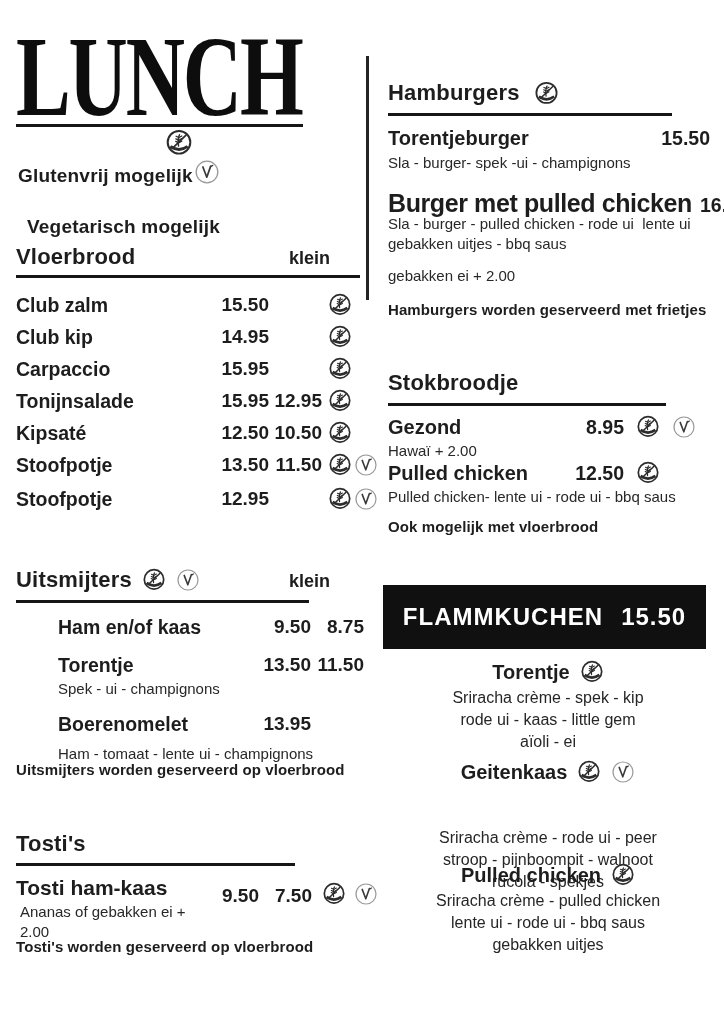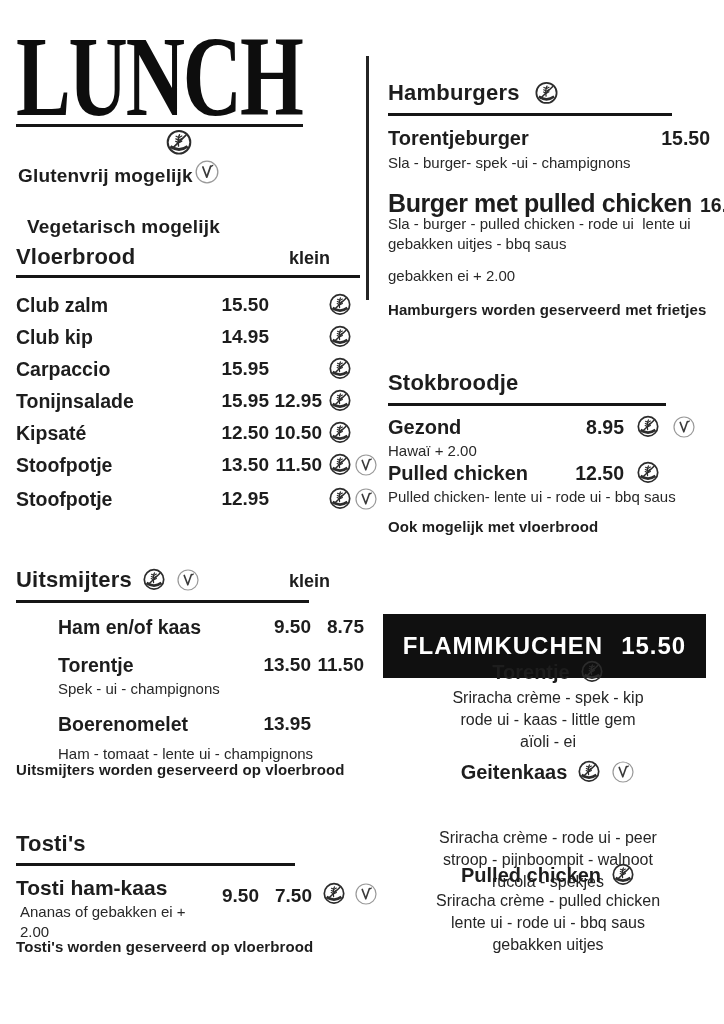--- a/index.html
+++ b/index.html
@@ -28,21 +28,21 @@
   .rrow{display:flex;justify-content:space-between;align-items:baseline;padding-right:28px;}
   .rnm{font-size:20px;font-weight:bold;white-space:nowrap;}
   .rnm-long{font-size:25px;letter-spacing:-0.4px;}
   .rp{font-size:19.5px;font-weight:bold;padding-left:8px;}
   .srow{display:flex;align-items:center;}
   .snm{flex:1;font-size:20px;font-weight:bold;white-space:nowrap;}
   .sp{width:50px;text-align:right;font-size:19.5px;font-weight:bold;}
   .sbadges{width:74px;display:flex;align-items:center;gap:12px;padding-left:12px;}
   .banner{position:absolute;left:383px;top:585px;width:323px;height:64px;background:#101010;
           color:#ffffff;display:flex;align-items:center;justify-content:center;gap:18px;
-          font-size:24px;font-weight:bold;letter-spacing:1px;margin-top:29px;}
+          font-size:24px;font-weight:bold;letter-spacing:1px;}
   .fitem{display:flex;align-items:center;justify-content:center;gap:10px;
          font-size:20px;font-weight:bold;}
   .fdesc{font-size:16px;text-align:center;white-space:pre-wrap;line-height:22px;color:#262626;}
   svg{display:block;}
 </style>
 </head>
 <body>
 
 <svg width="0" height="0" style="position:absolute">
   <symbol id="ic-gf" viewBox="0 0 24 24">

